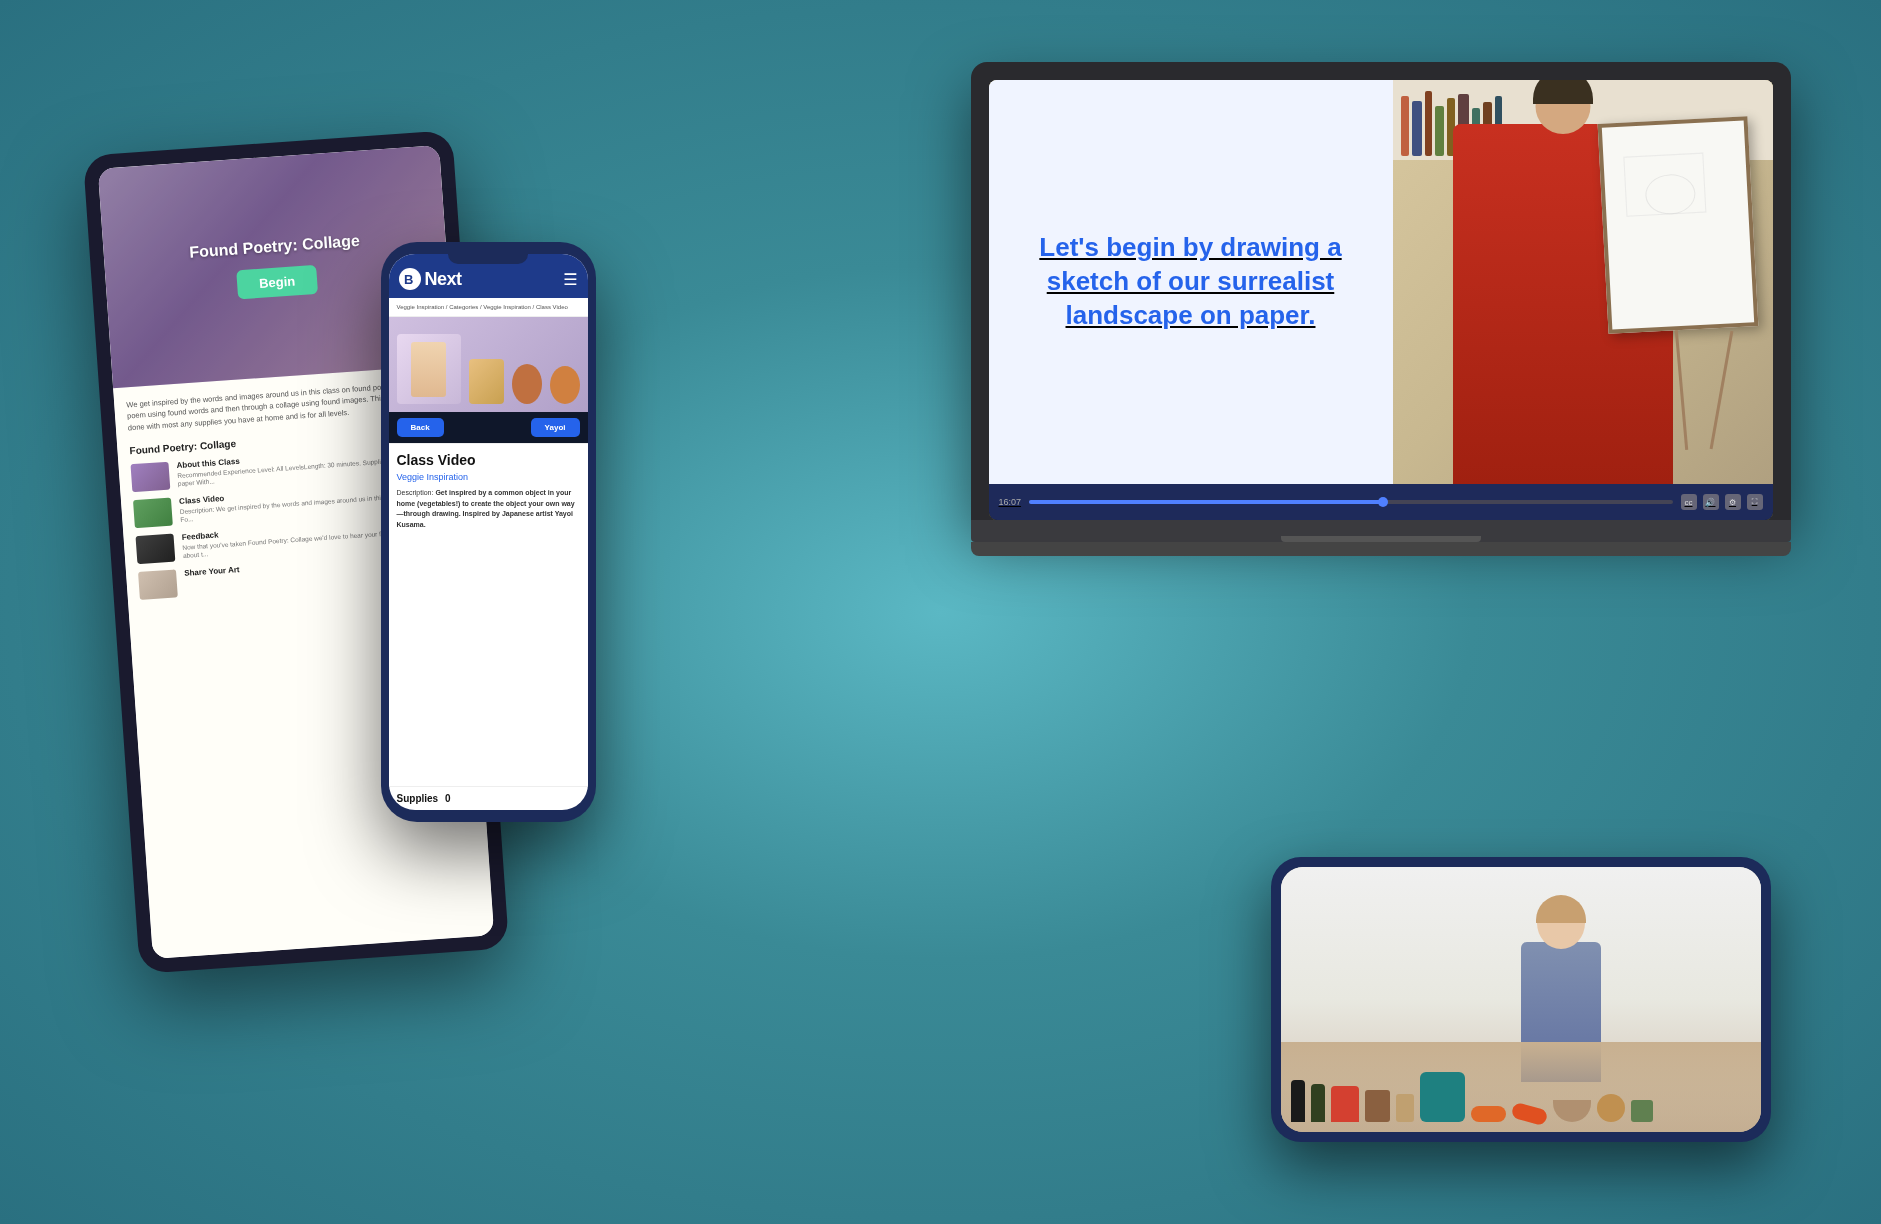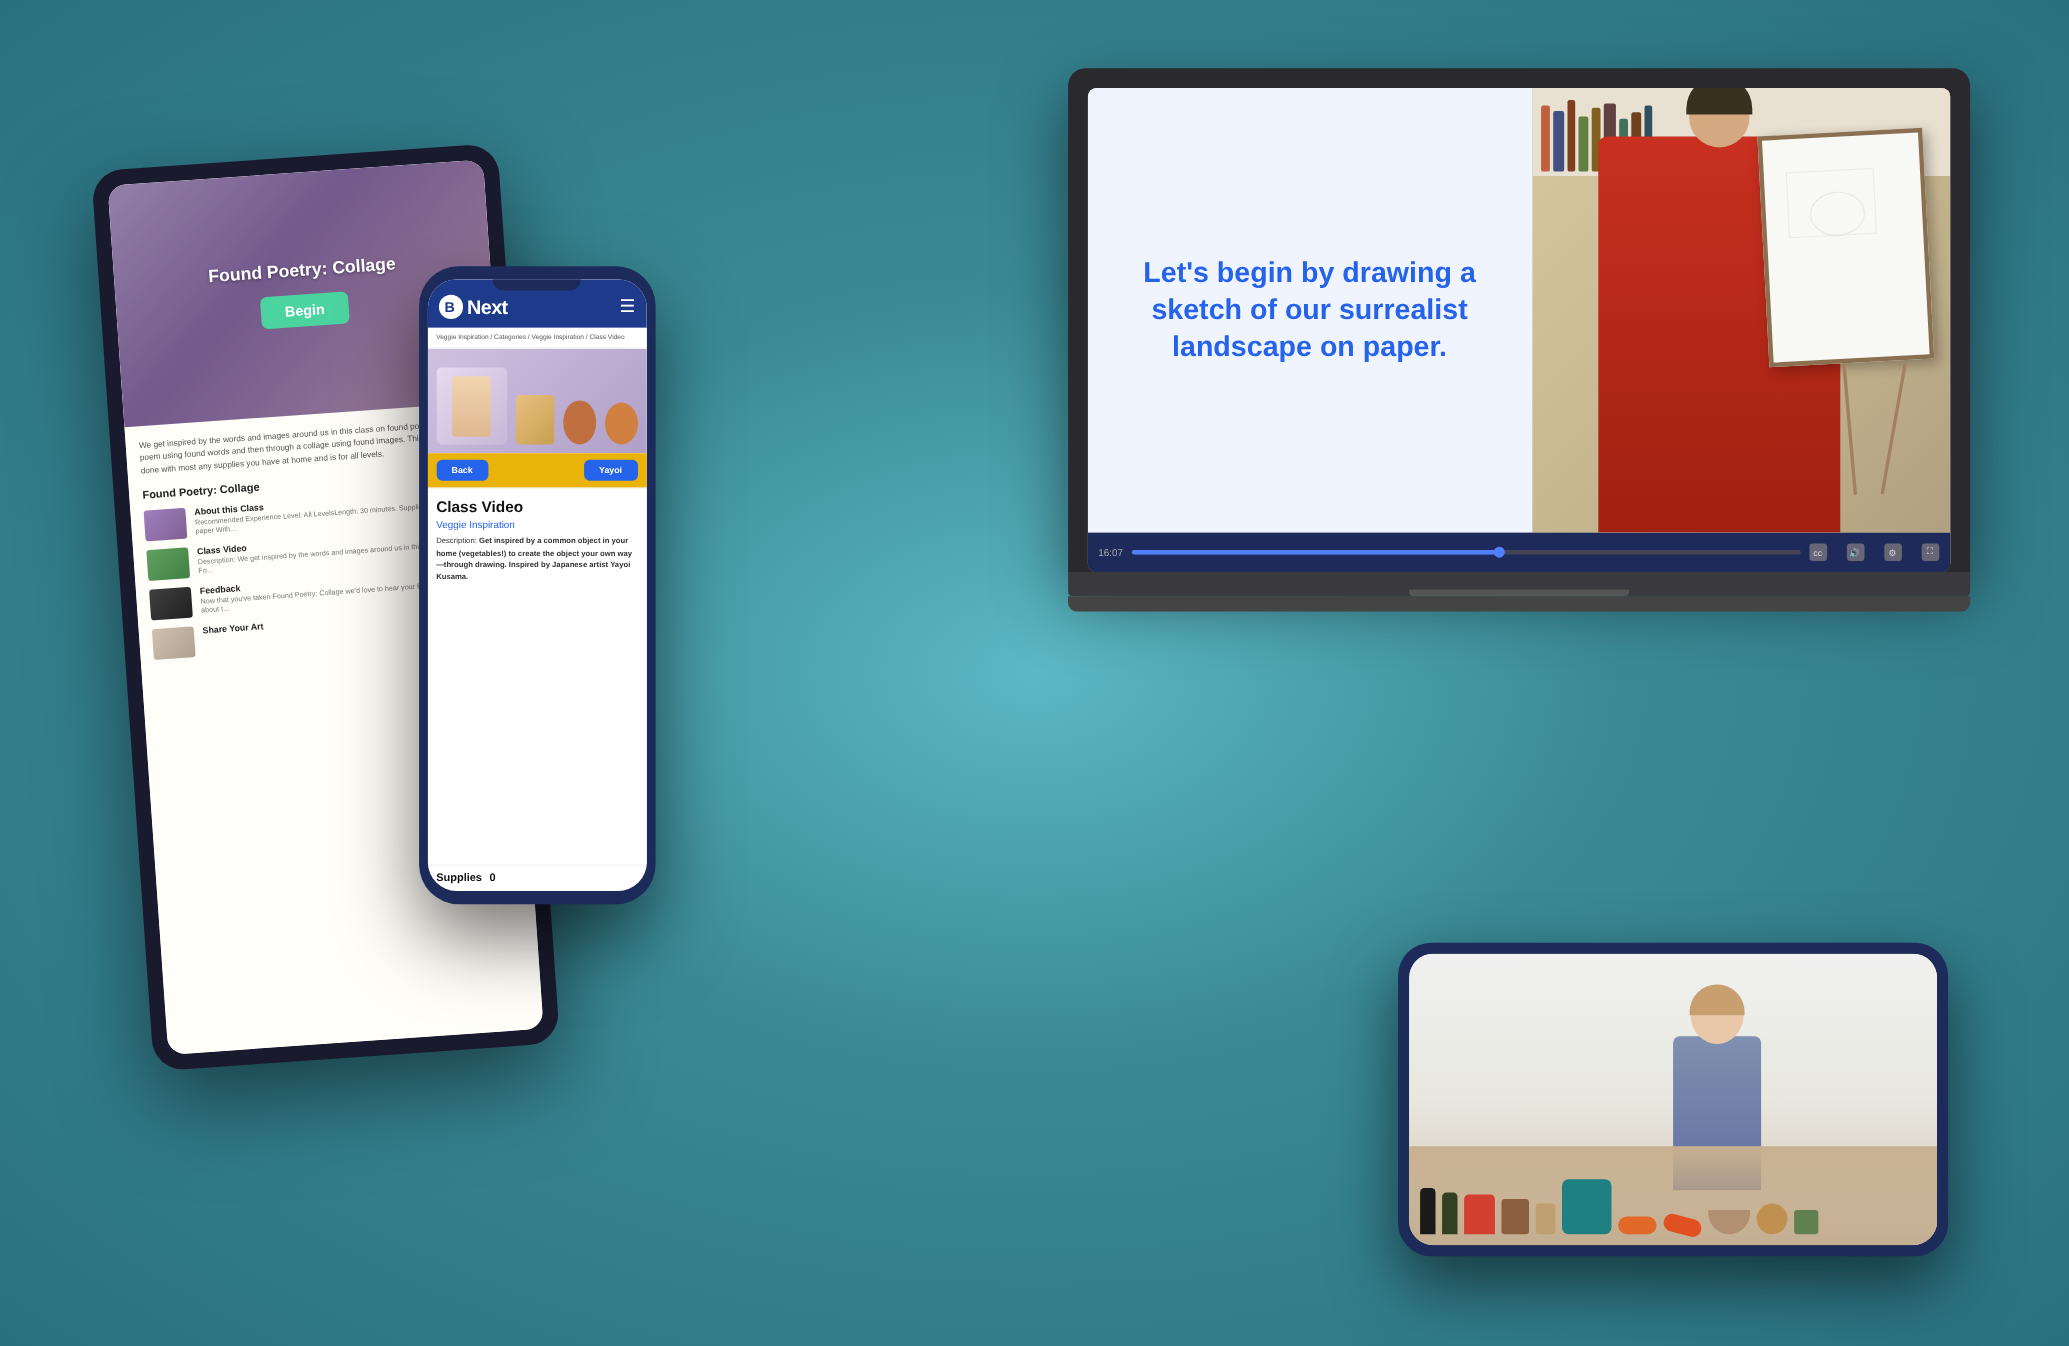--- a/index.html
+++ b/index.html
@@ -207,21 +207,21 @@
       position: relative;
       overflow: hidden;
       display: flex;
       align-items: center;
       justify-content: center;
     }
     .phone-nav-btns {
       display: flex;
       justify-content: space-between;
       padding: 6px 8px;
-      background: #eab308;
+      background: #0f172a;
       border-bottom: 1px solid #eee;
     }
     .phone-nav-btn {
       background: #2563eb;
       color: #fff;
       border: none;
       border-radius: 5px;
       padding: 5px 14px;
       font-size: 8px;
       font-weight: 600;
@@ -268,24 +268,25 @@
       top: 0;
       width: 820px;
     }
     .laptop-body {
       background: #2a2a2e;
       border-radius: 16px 16px 0 0;
       padding: 18px 18px 0;
       box-shadow: 0 25px 60px rgba(0,0,0,0.5);
     }
     .laptop-screen-wrap {
-      background: #ffffff;
+      background: #fde047;
       border-radius: 8px;
       overflow: hidden;
       position: relative;
+      text-decoration: underline;
     }
     .laptop-screen {
       width: 100%;
       height: 440px;
       background: #000;
       display: flex;
       flex-direction: column;
       overflow: hidden;
     }
     .laptop-video-area {
@@ -346,21 +347,21 @@
       left: 55%;
       transform: translateX(-50%);
     }
     .laptop-time {
       font-size: 9px;
       color: #aaa;
       white-space: nowrap;
     }
     .laptop-ctrl-icons {
       display: flex;
-      gap: 18px;
+      gap: 6px;
     }
     .laptop-ctrl-icon {
       width: 16px;
       height: 16px;
       background: #667;
       border-radius: 3px;
       display: flex;
       align-items: center;
       justify-content: center;
       font-size: 8px;

